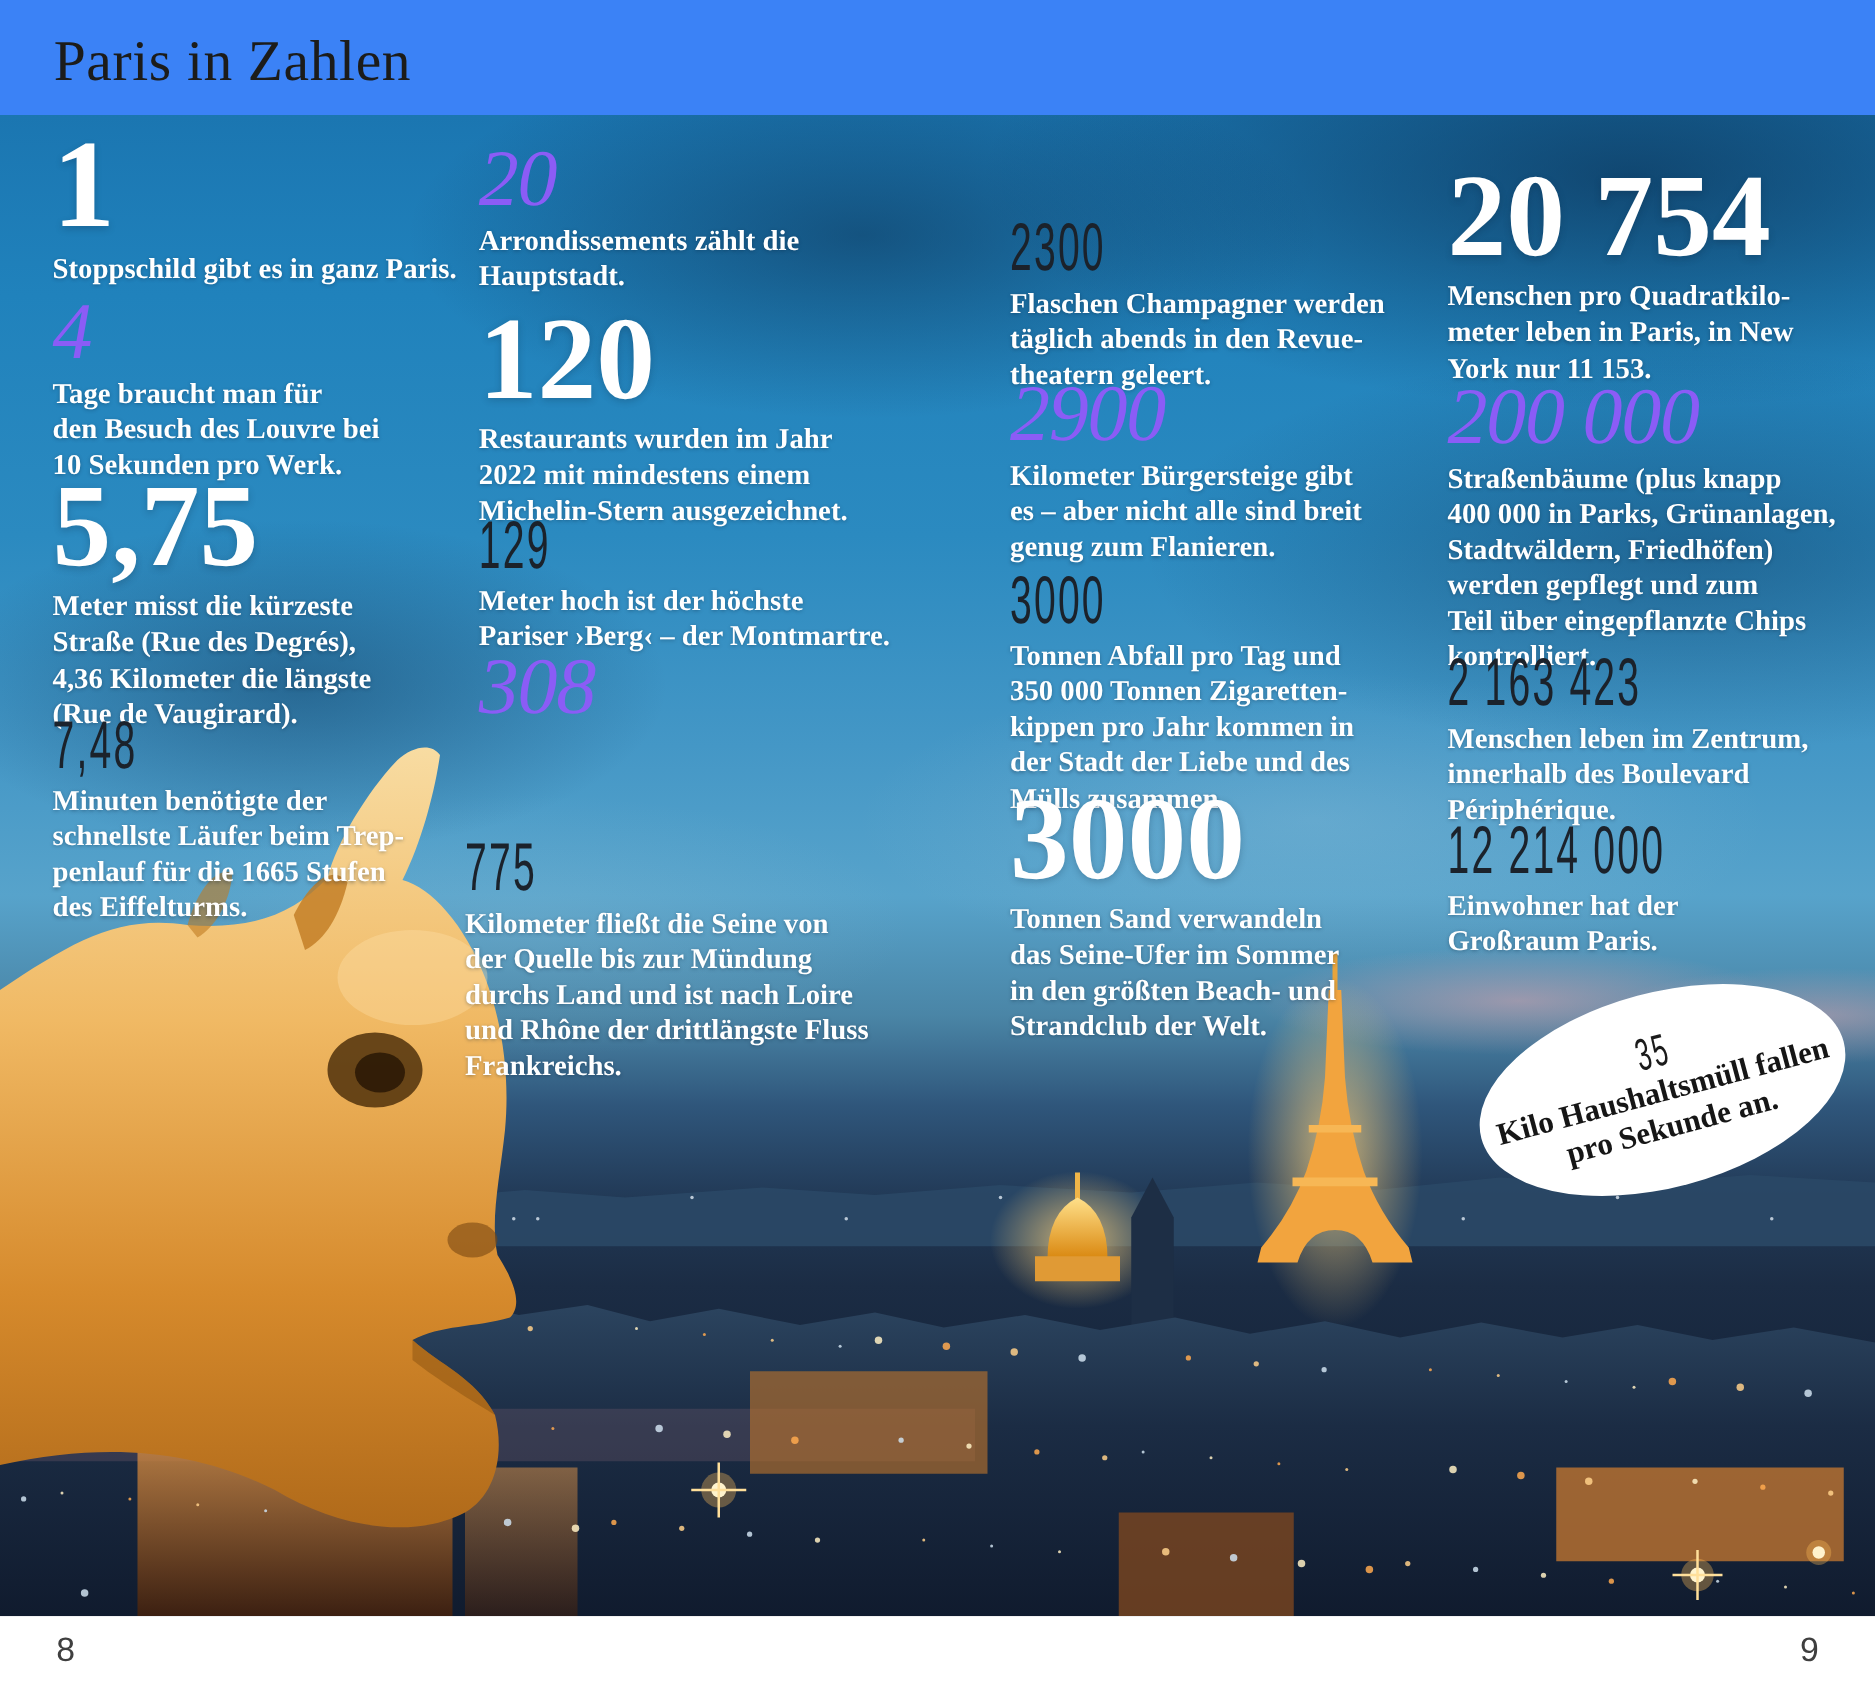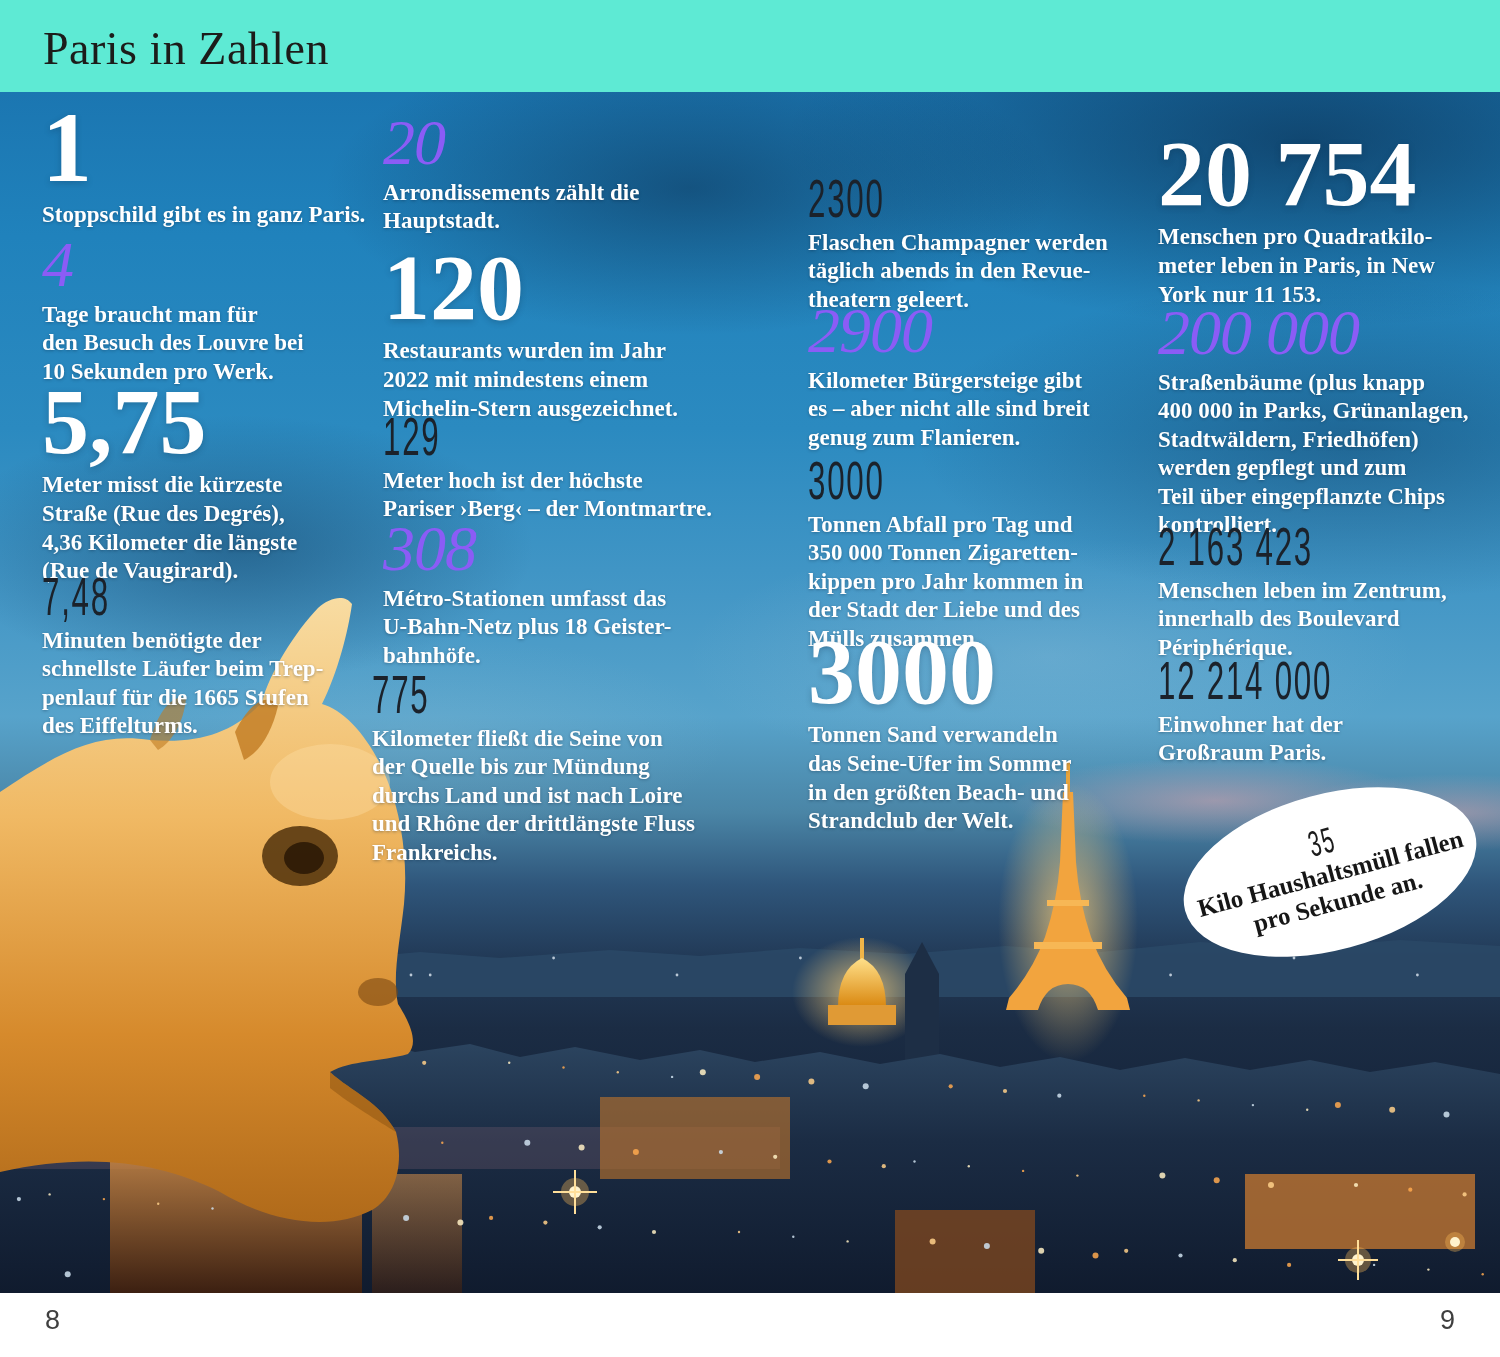--- a/index.html
+++ b/index.html
@@ -1,20 +1,20 @@
 <!DOCTYPE html>
 <html><head>
 <meta charset="utf-8">
 <style>
   html,body{margin:0;padding:0;}
   body{width:1500px;height:1357px;position:relative;background:#fff;
        font-family:"Liberation Serif",serif;overflow:hidden;}
 
   
-  .header{position:absolute;left:0;top:0;width:1500px;height:92px;background:#5eead4;}
+  .header{position:absolute;left:0;top:0;width:1500px;height:92px;background:#3b82f6;}
   .page-title{position:absolute;left:43px;top:24px;font:400 46px/1.1 "Liberation Serif",serif;
               color:#1c1c1a;letter-spacing:.5px;}
 
   
   .photo{position:absolute;left:0;top:92px;width:1500px;height:1201px;overflow:hidden;
     background:
       radial-gradient(420px 190px at 16% 38%, rgba(13,52,88,.45), transparent 70%),
       radial-gradient(520px 210px at 46% 8%,  rgba(12,48,82,.55), transparent 70%),
       radial-gradient(720px 260px at 87% 4%,  rgba(9,40,72,.62),  transparent 72%),
       radial-gradient(620px 230px at 90% 29%, rgba(14,52,88,.42), transparent 70%),
@@ -293,23 +293,20 @@
 2022 mit mindestens einem
 Michelin-Stern ausgezeichnet.</div>
   </div>
   <div class="stat" style="left:383px;top:414px;width:345px">
     <div><span class="num-cond">129</span></div>
     <div class="caption">Meter hoch ist der höchste
 Pariser ›Berg‹ – der Montmartre.</div>
   </div>
   <div class="stat" style="left:383px;top:520px;width:345px">
     <div class="num-italic">308</div>
-    <div class="caption">Métro-Stationen umfasst das
-U-Bahn-Netz plus 18 Geister-
-bahnhöfe.</div>
   </div>
   <div class="stat" style="left:372px;top:672px;width:345px">
     <div><span class="num-cond">775</span></div>
     <div class="caption">Kilometer fließt die Seine von
 der Quelle bis zur Mündung
 durchs Land und ist nach Loire
 und Rhône der drittlängste Fluss
 Frankreichs.</div>
   </div>
 

